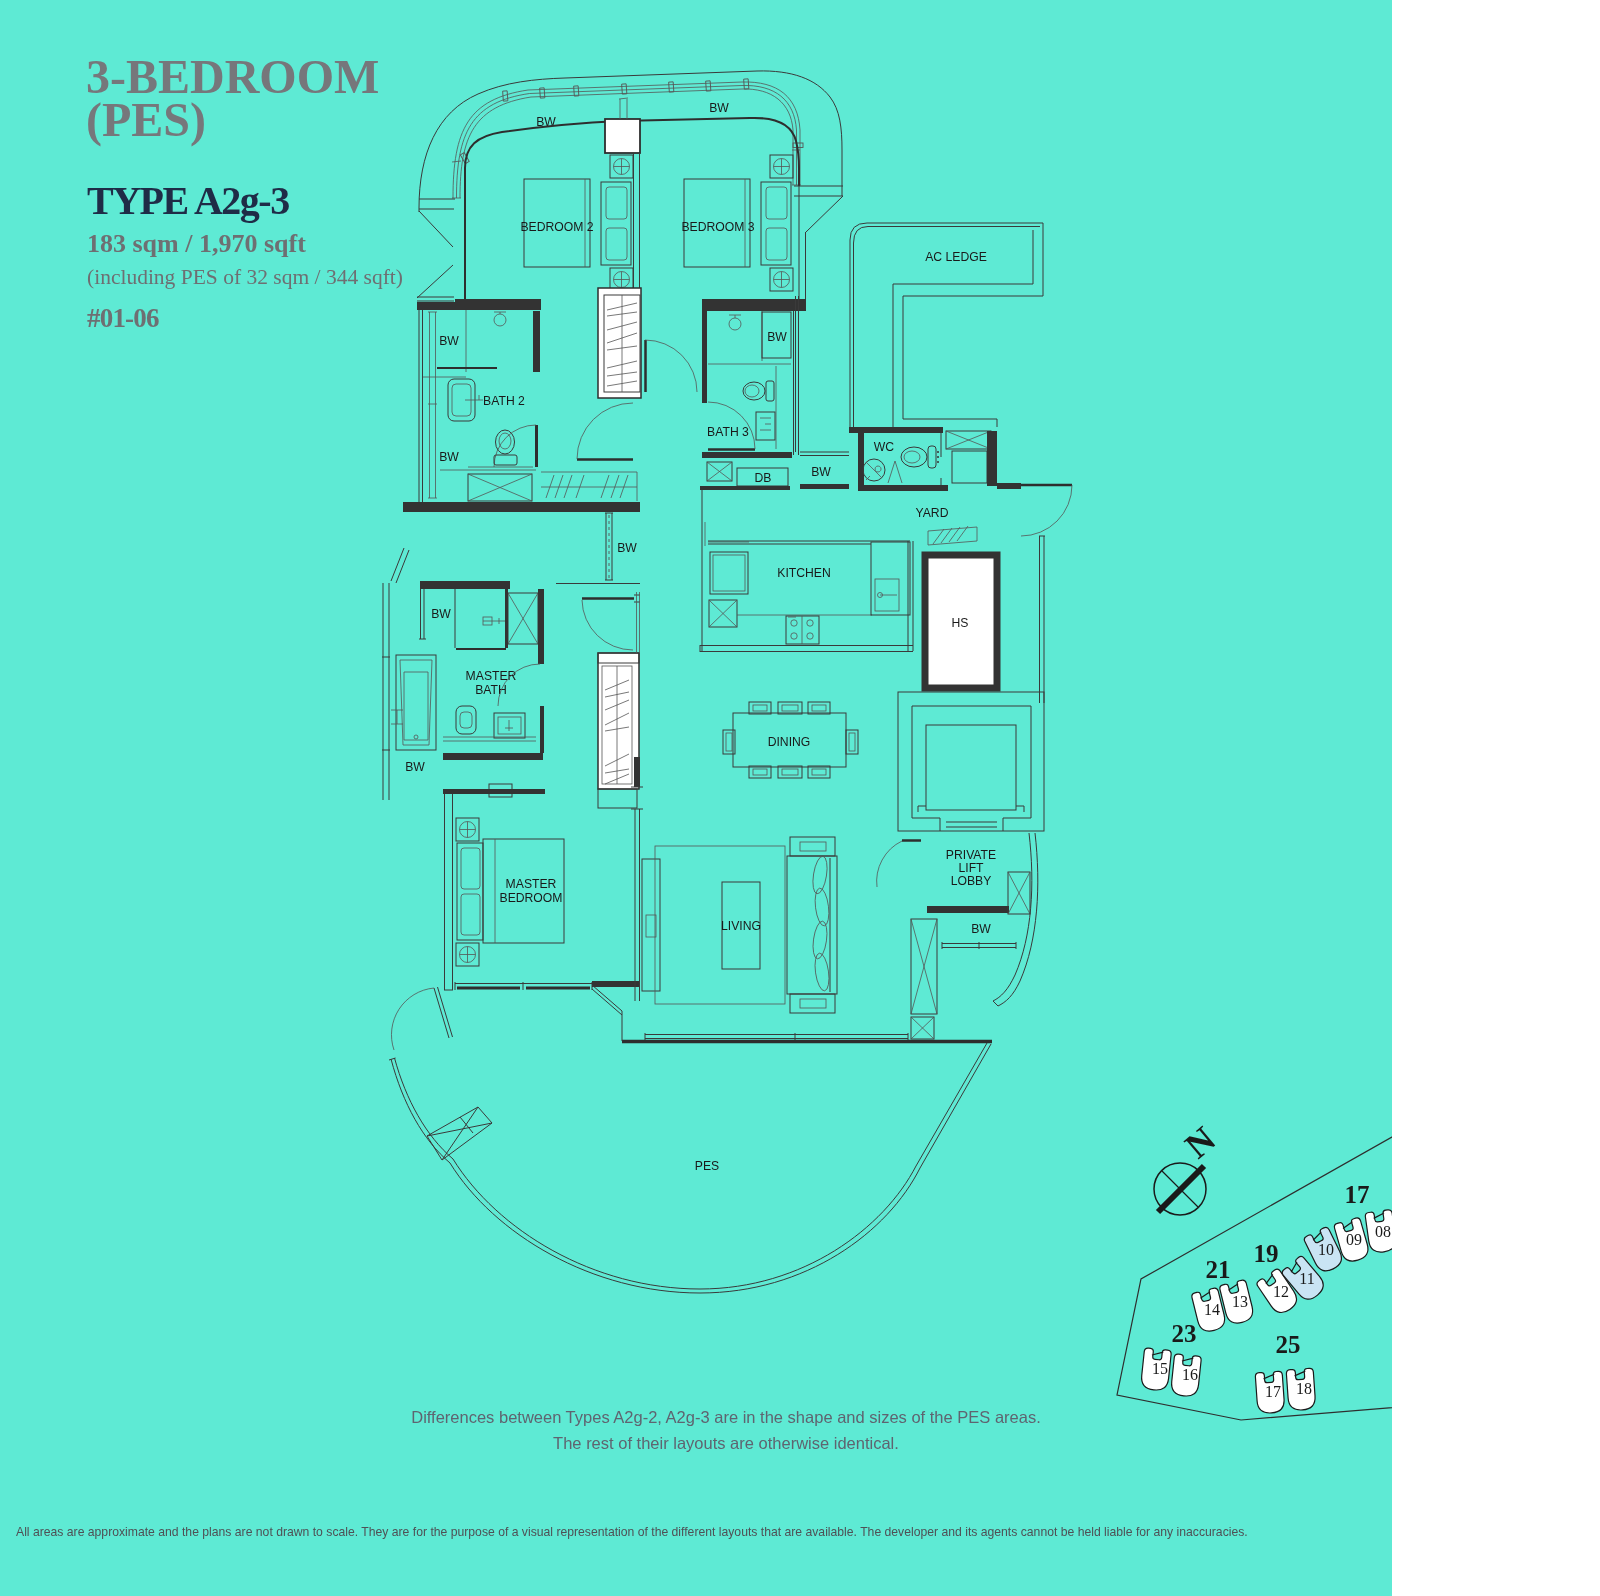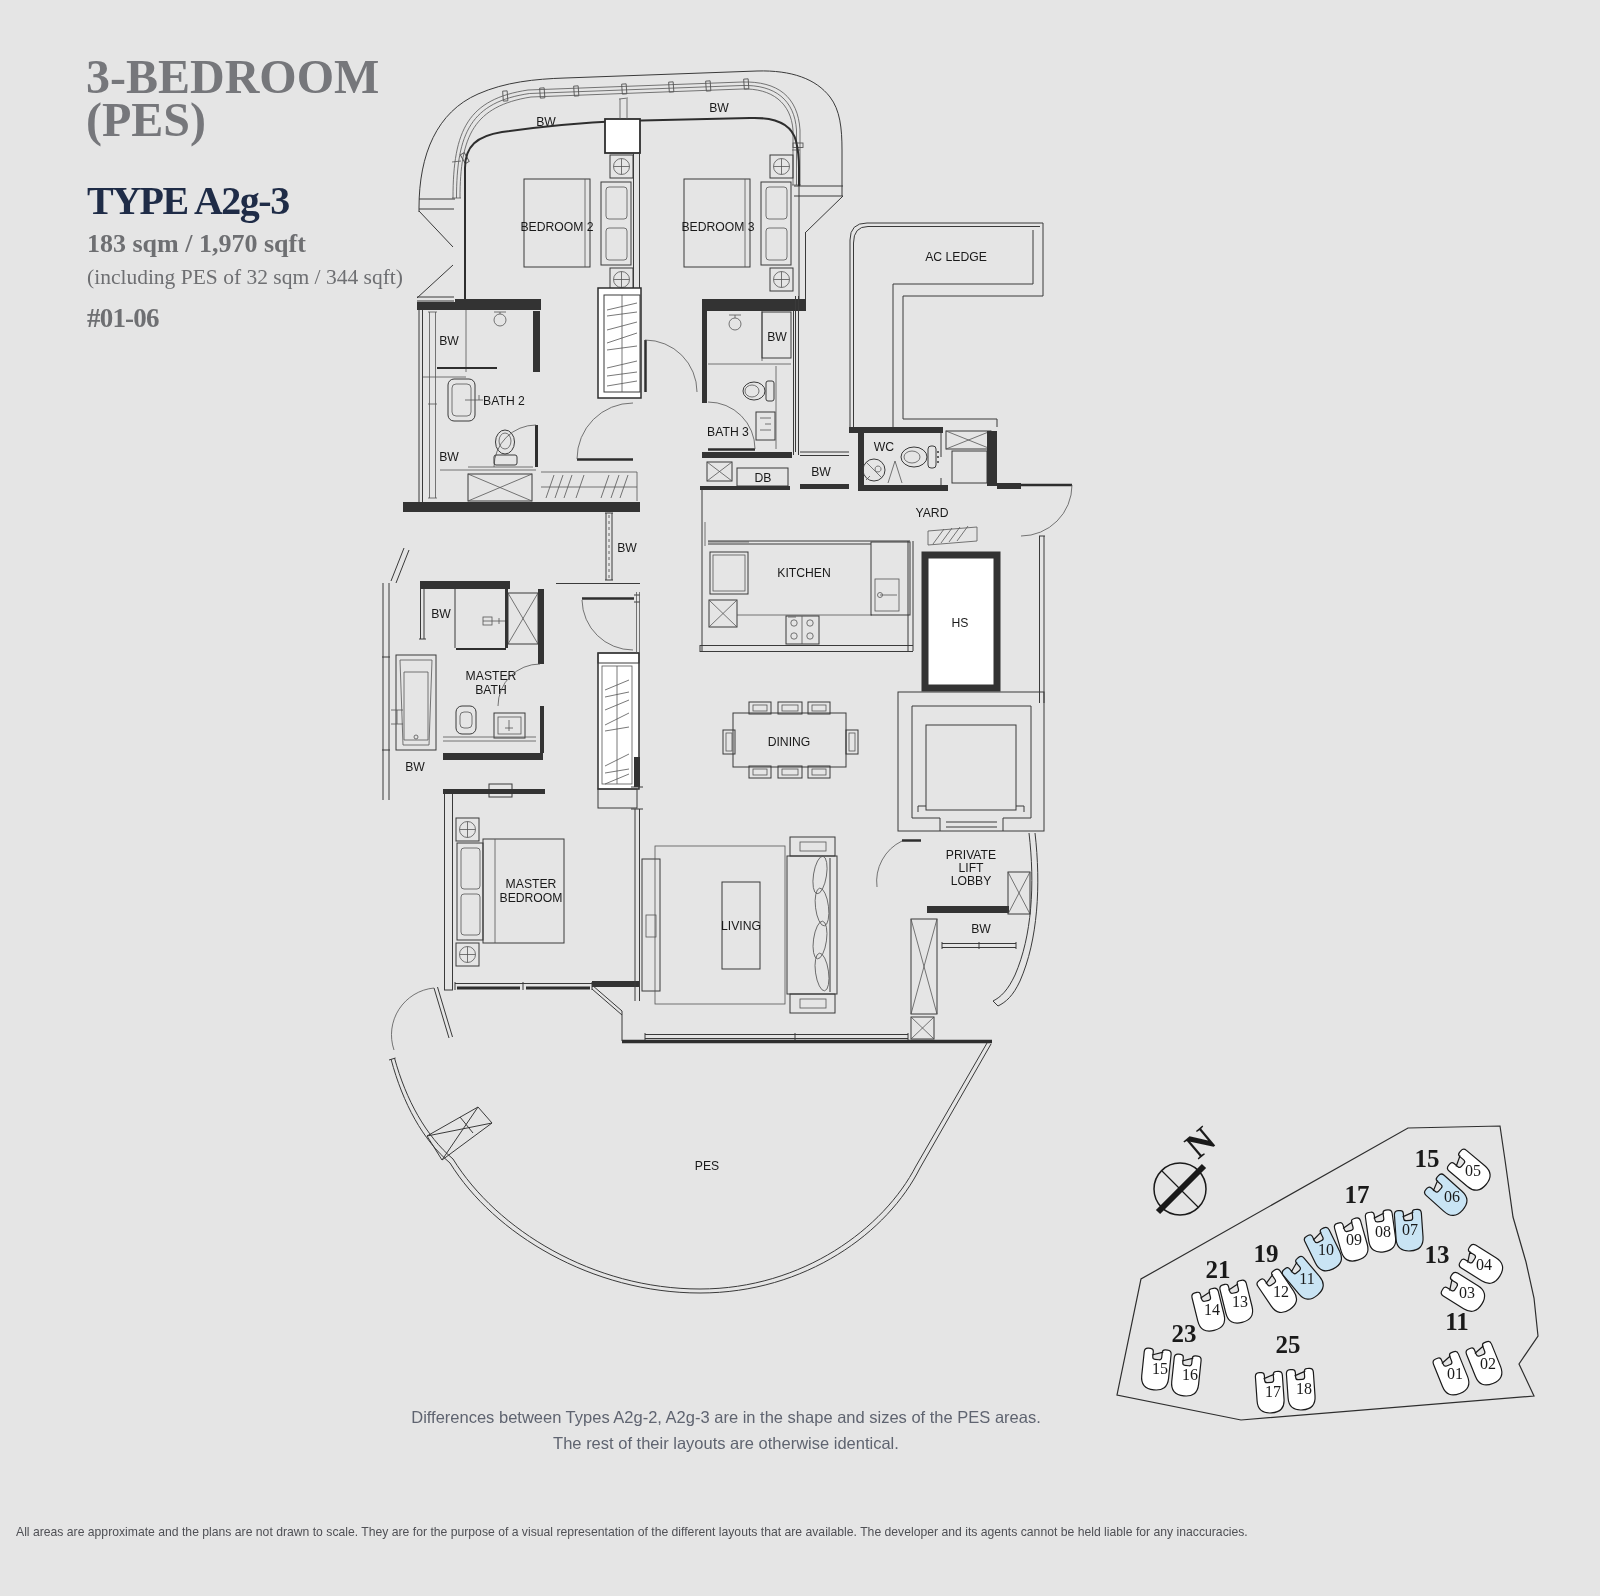--- a/index.html
+++ b/index.html
@@ -1,16 +1,16 @@
 <!DOCTYPE html>
 <html><head>
 <meta charset="utf-8">
 <style>
 html,body{margin:0;padding:0;background:#fff;}
-#page{position:relative;width:1600px;height:1596px;background:#e5e5e5;overflow:hidden;}
+#page{position:relative;width:1392px;height:1596px;background:#5eead4;overflow:hidden;}
 svg{position:absolute;top:0;left:0;}
 text{font-family:"Liberation Sans",sans-serif;}
 text.ser{font-family:"Liberation Serif",serif;}
 #site text{font-family:"Liberation Serif",serif;}
 .lbl{font-size:12.2px;fill:#1a1a1a;}
 .ln{stroke:#3a3a3a;stroke-width:1;fill:none;}
 .ln2{stroke:#2e2e2e;stroke-width:2;fill:none;}
 .thin{stroke:#555;stroke-width:0.8;fill:none;}
 .wall{fill:#333;stroke:none;}
 </style>

